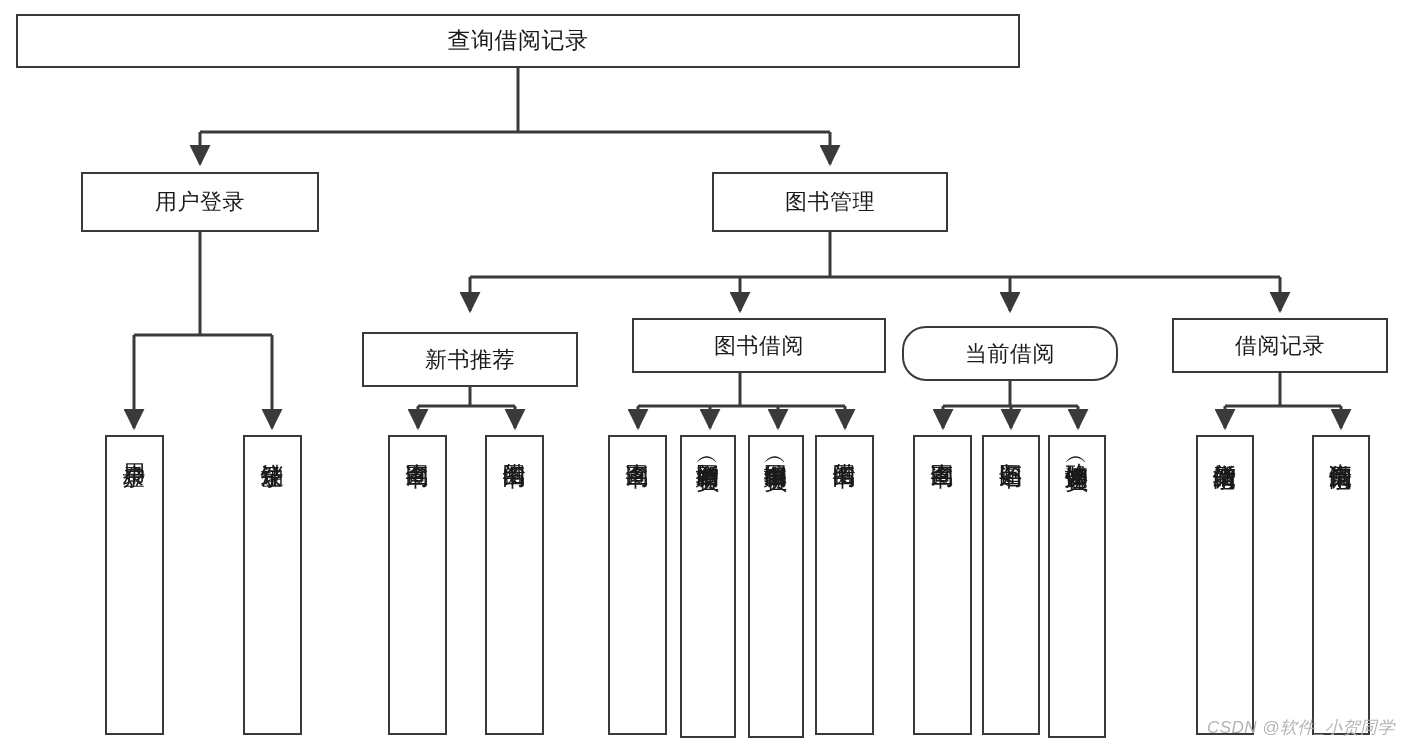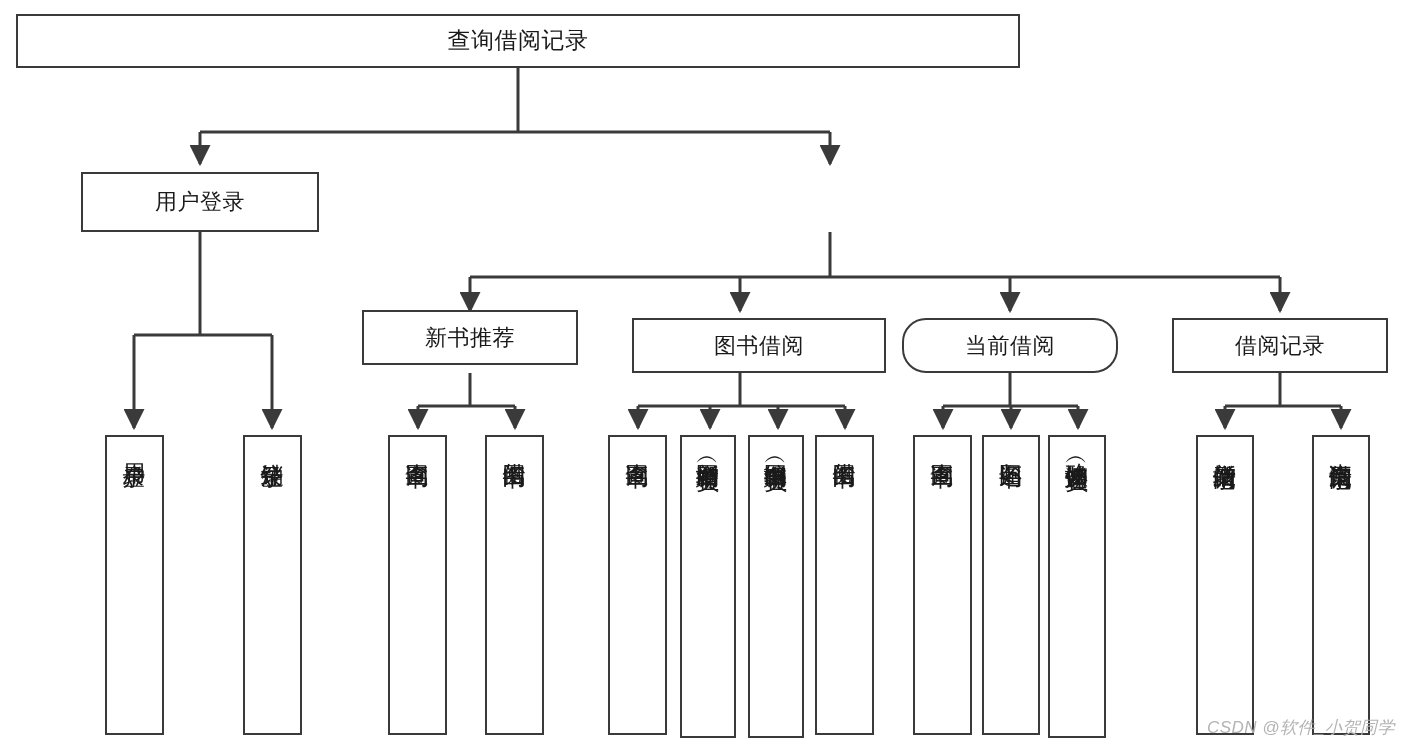--- a/index.html
+++ b/index.html
@@ -127,28 +127,31 @@
     </g>
   </svg>
 
   <div class="node root" style="left:16px; top:14px; width:1004px; height:54px;">
     <span class="label">查询借阅记录</span>
   </div>
 
   <div class="node mid" style="left:81px; top:172px; width:238px; height:60px;">
     <span class="label">用户登录</span>
   </div>
-
-  <div class="node mid" style="left:362px; top:310px; width:216px; height:55px;justify-content:center;">
+  <div class="node mid" style="left:712px; top:172px; width:236px; height:60px;">
+    <span class="label">图书管理</span>
+  </div>
+
+  <div class="node mid" style="left:362px; top:332px; width:216px; height:55px;justify-content:center;">
     <span class="label">新书推荐</span>
   </div>
   <div class="node mid" style="left:632px; top:318px; width:254px; height:55px;">
     <span class="label">图书借阅</span>
   </div>
-  <div class="node mid" style="left:902px; top:318px; width:216px; height:55px;border-radius:24px;">
+  <div class="node mid" style="left:902px; top:326px; width:216px; height:55px;border-radius:24px;">
     <span class="label">当前借阅</span>
   </div>
   <div class="node mid" style="left:1172px; top:318px; width:216px; height:55px;">
     <span class="label">借阅记录</span>
   </div>
 
   <div class="node leaf" style="left:105px; top:435px; width:59px; height:300px;">
     <span class="label">用户登录</span>
   </div>
   <div class="node leaf" style="left:243px; top:435px; width:59px; height:300px;">

